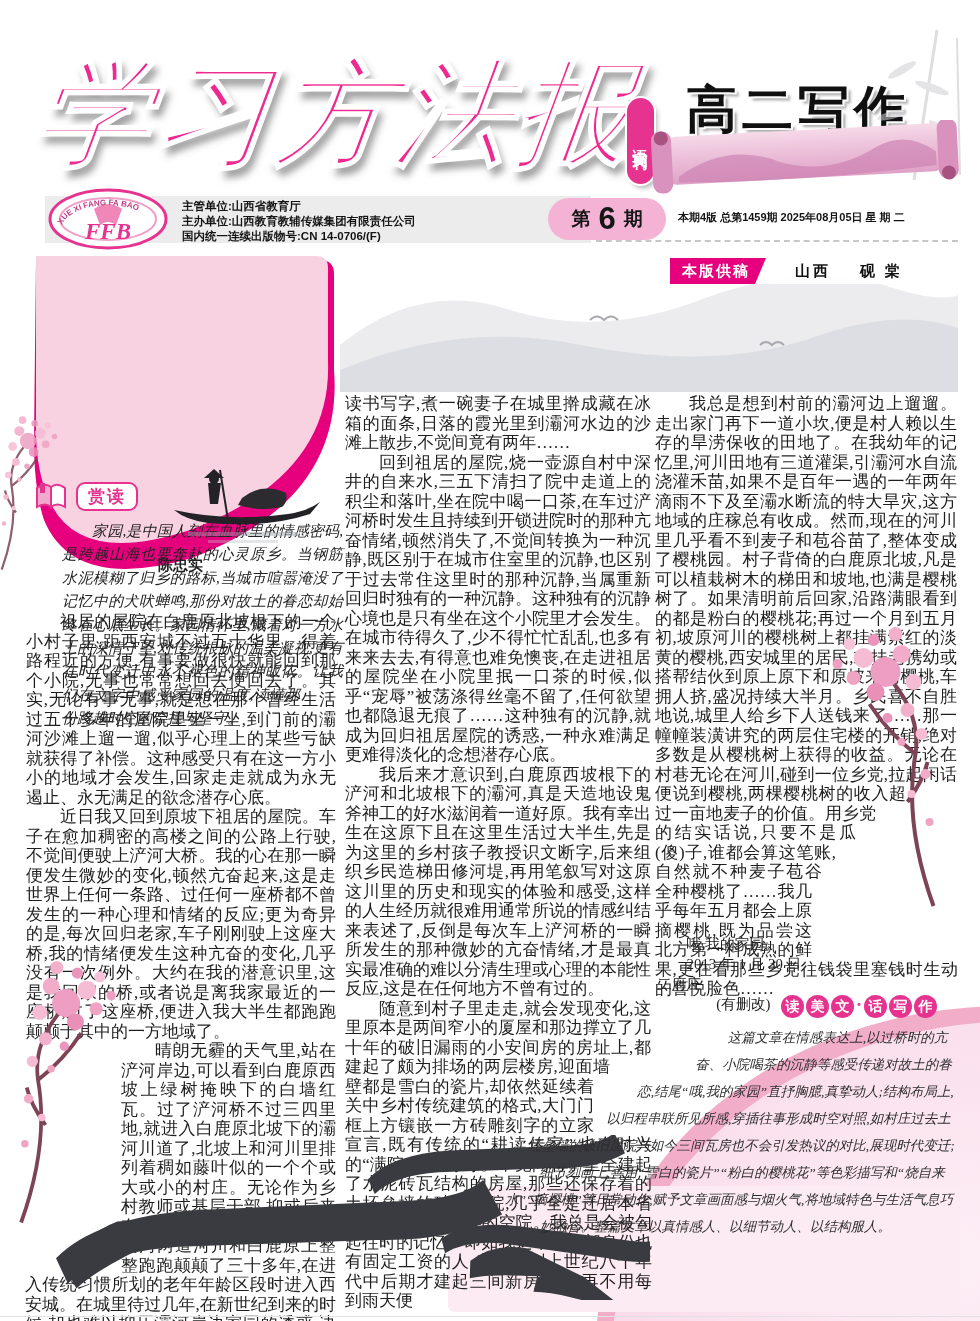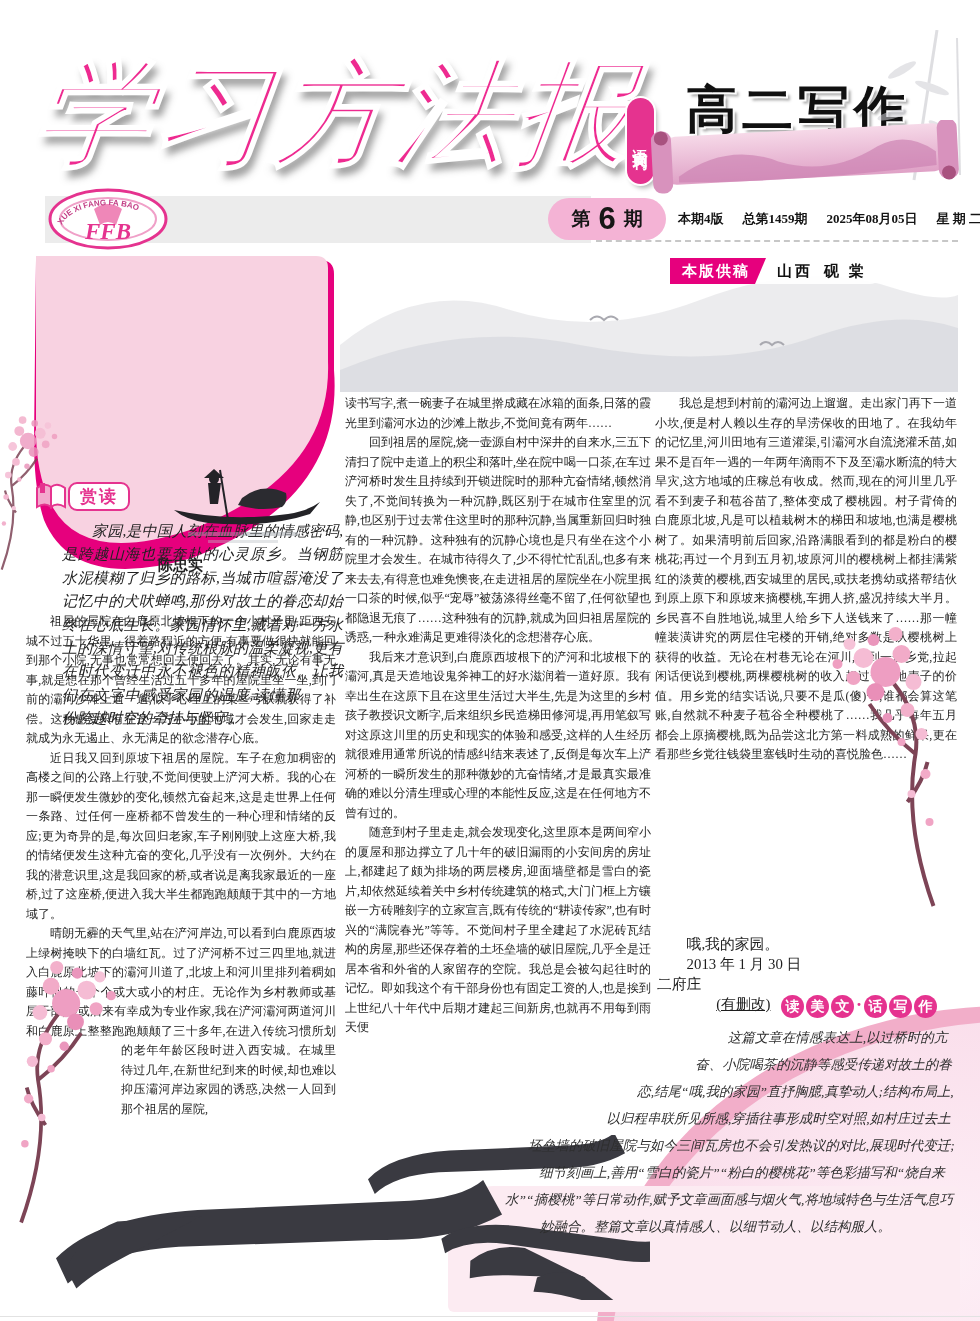--- a/index.html
+++ b/index.html
@@ -21,51 +21,51 @@
   .bamboo{position:absolute;left:842px;top:30px;opacity:.55;}
   
   .infobar-gray{position:absolute;left:45px;top:196px;width:546px;height:47px;background:#ececec;}
   .org-lines{position:absolute;left:182px;top:199px;font-family:"Liberation Sans","DejaVu Sans",sans-serif;
     font-size:11.5px;font-weight:700;color:#141414;line-height:14.8px;white-space:nowrap;}
   .logo{position:absolute;left:46px;top:187px;}
   .issue-pill{position:absolute;left:548px;top:198px;width:118px;height:42px;background:#f4b3d5;
     border-radius:22px;display:flex;align-items:center;justify-content:center;gap:8px;color:#161616;}
   .issue-pill .pfx{font:700 19px "Liberation Serif",serif;}
   .issue-pill .num{font:700 31px "Liberation Sans",sans-serif;}
-  .issue-meta{position:absolute;left:678px;top:210px;width:280px;display:flex;gap:19px;white-space:nowrap;
-    font-family:Liberation Serif, serif;font-size:13px;font-weight:700;color:#141414;}
+  .issue-meta{position:absolute;left:678px;top:210px;width:280px;display:flex;gap:3px;white-space:nowrap;
+    font-family:Liberation Sans, sans-serif;font-size:11px;font-weight:700;color:#141414;}
   .dash-line{position:absolute;left:596px;top:240px;width:362px;border-bottom:2px dashed #c7c7c7;}
   
   .intro-wrap{position:absolute;left:22px;top:250px;width:322px;height:332px;}
   .intro-text{position:absolute;left:40px;top:270px;width:282px;height:280px;z-index:3;
     font-style:italic;font-size:15px;line-height:23.4px;text-align:justify;text-indent:2em;color:#222;}
   .fr{float:right;clear:right;width:1px;}
   .fl{float:left;clear:left;width:1px;}
   .boat{position:absolute;left:168px;top:452px;z-index:4;}
   
-  .shangdu{position:absolute;left:34px;top:481px;z-index:5;display:flex;align-items:center;}
+  .shangdu{position:absolute;left:34px;top:481px;z-index:5;display:flex;align-items:center;gap:8px;}
   .shangdu-label{border:2px solid #e5338f;border-radius:9px;padding:1px 10px;color:#e5338f;
     font:700 17px "Liberation Sans",sans-serif;background:#fff;letter-spacing:2px;}
   .lc-title{position:absolute;left:25px;top:516px;width:311px;text-align:center;color:#e5338f;
     font:900 31px "Liberation Sans","DejaVu Sans",sans-serif;letter-spacing:7px;}
   .lc-author{position:absolute;left:25px;top:556px;width:311px;text-align:center;
     font:700 15px "Liberation Sans",sans-serif;color:#222;}
-  .body-col{position:absolute;font-size:12px;line-height:19.5px;text-align:justify;color:#1e1e1e;}
+  .body-col{position:absolute;font-size:17px;line-height:19.5px;text-align:justify;color:#1e1e1e;}
   .body-col p{margin:0;text-indent:2em;}
   .body-col p.noind{text-indent:0;}
   .left-col{left:25px;top:576px;width:311px;height:630px;margin-top:36px;}
   .mid-col{left:345px;top:394px;width:307px;height:770px;}
   .right-col{left:655px;top:394px;width:303px;height:545px;}
   .end-block{position:absolute;left:657px;top:934px;width:235px;font-size:14.8px;line-height:20px;color:#1e1e1e;}
   .end-block div{text-indent:2em;}
   .end-block .place{text-indent:0;}
-  .end-block .note{text-indent:4em;text-decoration:underline;}
+  .end-block .note{text-indent:4em;}
   
   .mountains{position:absolute;left:340px;top:250px;}
-  .contrib{position:absolute;left:670px;top:258px;display:flex;align-items:center;gap:11px;
+  .contrib{position:absolute;left:670px;top:258px;display:flex;align-items:center;gap:29px;
     background:rgba(255,255,255,.92);border-radius:14px;padding-right:16px;z-index:3;}
   .contrib-badge{background:#e6007d;color:#fff;font:700 15px/26px "Liberation Sans",sans-serif;
     padding:0 16px 0 12px;clip-path:polygon(0 0,100% 0,calc(100% - 11px) 100%,0 100%);letter-spacing:2px;}
   .contrib-names{font:700 15px "Liberation Serif",serif;color:#111;letter-spacing:3px;white-space:nowrap;}
   .main-title{position:absolute;left:345px;top:314px;width:613px;text-align:center;z-index:3;
     font:900 45px "Liberation Serif","DejaVu Serif",serif;color:#141414;letter-spacing:2px;white-space:nowrap;
     text-shadow:2px 2px 0 rgba(255,255,255,.8),3px 4px 3px rgba(0,0,0,.25);}
   .main-title .yu{color:#e5338f;}
   
   .blob-outer{position:absolute;left:596px;top:1006px;width:820px;height:680px;border-radius:50%;
@@ -165,20 +165,25 @@
     <ellipse cx="62" cy="32" rx="48" ry="21" fill="none" stroke="#f0a0c8" stroke-width="2"></ellipse>
     <path d="M48,22 Q62,12 76,22 L70,38 Q62,32 54,38 Z" fill="#ef87b8"></path>
     <defs>
         <path id="arcp" d="M16,38 A47,25 0 0 1 108,38"></path>
       </defs>
     <text font-size="8" fill="#c23d85" font-family="Liberation Sans,sans-serif" font-weight="bold">
       <textPath href="#arcp">XUE XI FANG FA BAO</textPath>
     </text>
     <text x="62" y="52" text-anchor="middle" font-size="23" font-style="italic" font-weight="bold" fill="#e5338f" font-family="Liberation Serif,serif">FFB</text>
   </svg>
+  <div class="org-lines">
+    <div>主管单位:山西省教育厅</div>
+    <div>主办单位:山西教育教辅传媒集团有限责任公司</div>
+    <div>国内统一连续出版物号:CN 14-0706/(F)</div>
+  </div>
   <div class="issue-pill">
     <span class="pfx">第</span>
     <span class="num">6</span>
     <span class="pfx">期</span>
   </div>
   <div class="issue-meta">
     <span>本期4版</span>
     <span>总第1459期</span>
     <span>2025年08月05日</span>
     <span>星 期 二</span>

